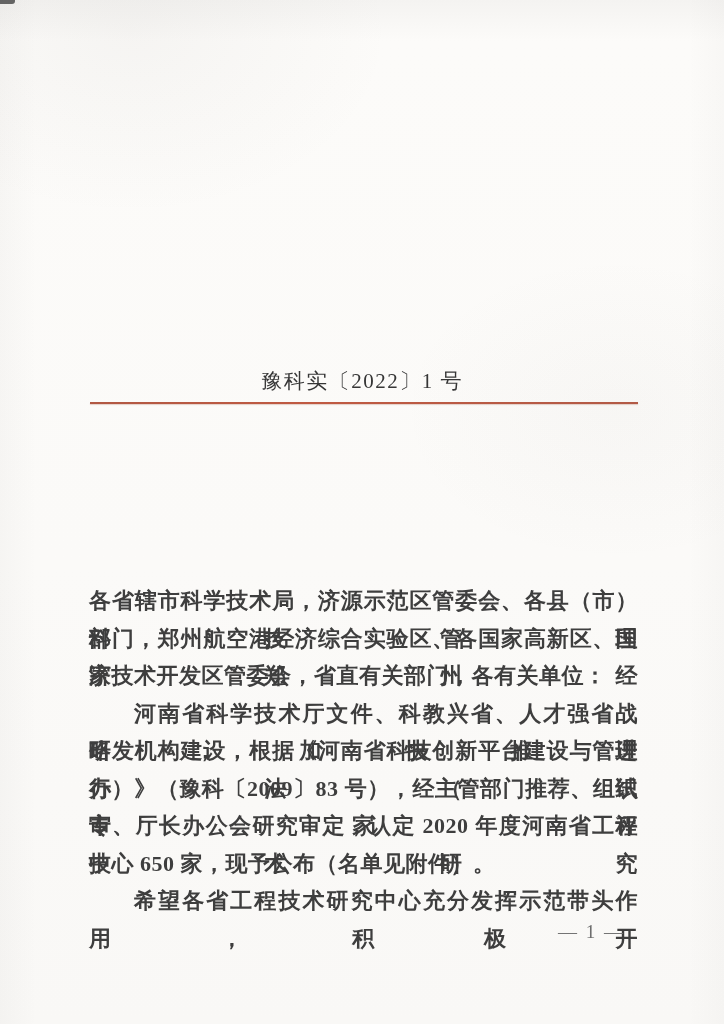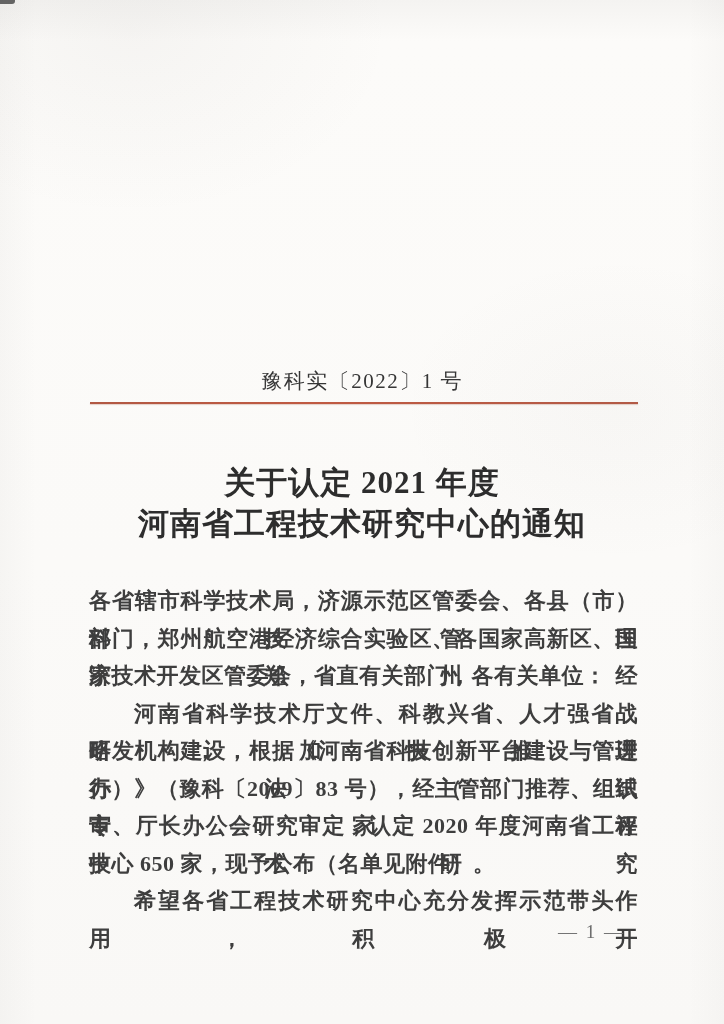--- a/index.html
+++ b/index.html
@@ -129,24 +129,20 @@
 
 <div class="paper">
 
   <div class="corner-artifact"></div>
 
 
   <div class="doc-number">豫科实〔2022〕1 号</div>
 
   <div class="red-rule"></div>
 
-  <div class="notice-title">
-    <div>关于认定 2021 年度</div>
-    <div>河南省工程技术研究中心的通知</div>
-  </div>
 
   <div class="body-text" id="body-text">
       <div class="body-line stretch">各省辖市科学技术局，济源示范区管委会、各县（市）科技管理</div>
       <div class="body-line stretch">部门，郑州航空港经济综合实验区、各国家高新区、国家郑州经</div>
       <div class="body-line">济技术开发区管委会，省直有关部门，各有关单位：</div>
       <div class="body-line stretch indent">河南省科学技术厅文件、科教兴省、人才强省战略，加快推进</div>
       <div class="body-line stretch">研发机构建设，根据《河南省科技创新平台建设与管理办法（试</div>
       <div class="body-line stretch">行）》（豫科〔2009〕83 号），经主管部门推荐、组织专家评</div>
       <div class="body-line stretch">审、厅长办公会研究审定，认定 2020 年度河南省工程技术研究</div>
       <div class="body-line">中心 650 家，现予公布（名单见附件）。</div>

